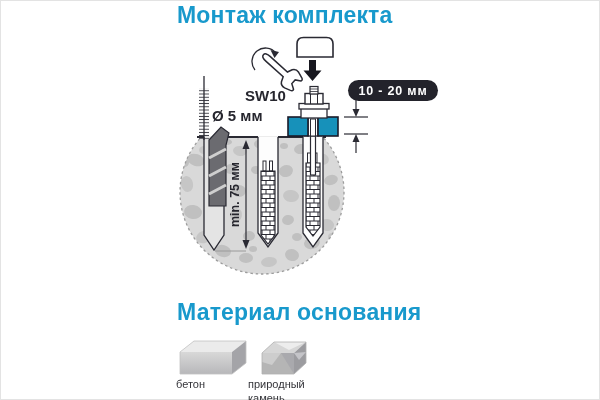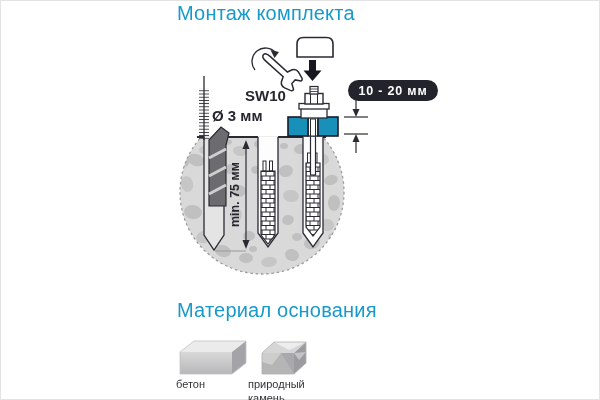--- a/index.html
+++ b/index.html
@@ -3,21 +3,21 @@
 <meta charset="utf-8">
 <style>
   html,body{margin:0;padding:0;}
   body{
     width:600px;height:400px;position:relative;background:#ffffff;
     font-family:"Liberation Sans", sans-serif;overflow:hidden;
     outline:1px solid #e3e3e3;outline-offset:-1px;
   }
   .abs{position:absolute;}
   .section-title{
-    font-size:20px;font-weight:normal;color:#1899cc;letter-spacing:.2px;white-space:nowrap;
+    font-size:23px;font-weight:bold;color:#1899cc;letter-spacing:.2px;white-space:nowrap;
   }
   .dim-label{
     font-size:15px;font-weight:bold;color:#26262e;white-space:nowrap;
   }
   .badge{
     left:348px;top:80px;width:90px;height:21px;background:#23232b;border-radius:10.5px;
     color:#ffffff;font-size:12.5px;font-weight:bold;letter-spacing:.8px;
     display:flex;align-items:center;justify-content:center;white-space:nowrap;
   }
   .depth-label{
@@ -189,21 +189,21 @@
     <polygon points="294,353 306,342 306,363 294,374" fill="#9c9ca0"></polygon>
     <polygon points="294,353 306,352 299,360" fill="#c4c4c8"></polygon>
     <path d="M262,353 L274,342 L306,342 L306,363 L294,374 L262,374 Z" fill="none" stroke="#b0b0b0" stroke-width="0.8"></path>
   </g>
 </svg>
 
 <div class="abs section-title" style="left:177px;top:2px;">Монтаж комплекта</div>
 
 <div class="abs dim-label" style="left:245px;top:87px;">SW10</div>
 
-<div class="abs dim-label" style="left:212px;top:107px;">Ø 3 мм</div>
+<div class="abs dim-label" style="left:212px;top:107px;">Ø 5 мм</div>
 
 <div class="abs badge">10 - 20 мм</div>
 
 <div class="abs depth-label">min. 75 мм</div>
 
 <div class="abs section-title" style="left:177px;top:299px;">Материал основания</div>
 
 <div class="abs material-label" style="left:176px;top:378px;width:60px;">бетон</div>
 
 <div class="abs material-label" style="left:248px;top:378px;width:72px;">природный камень</div>

